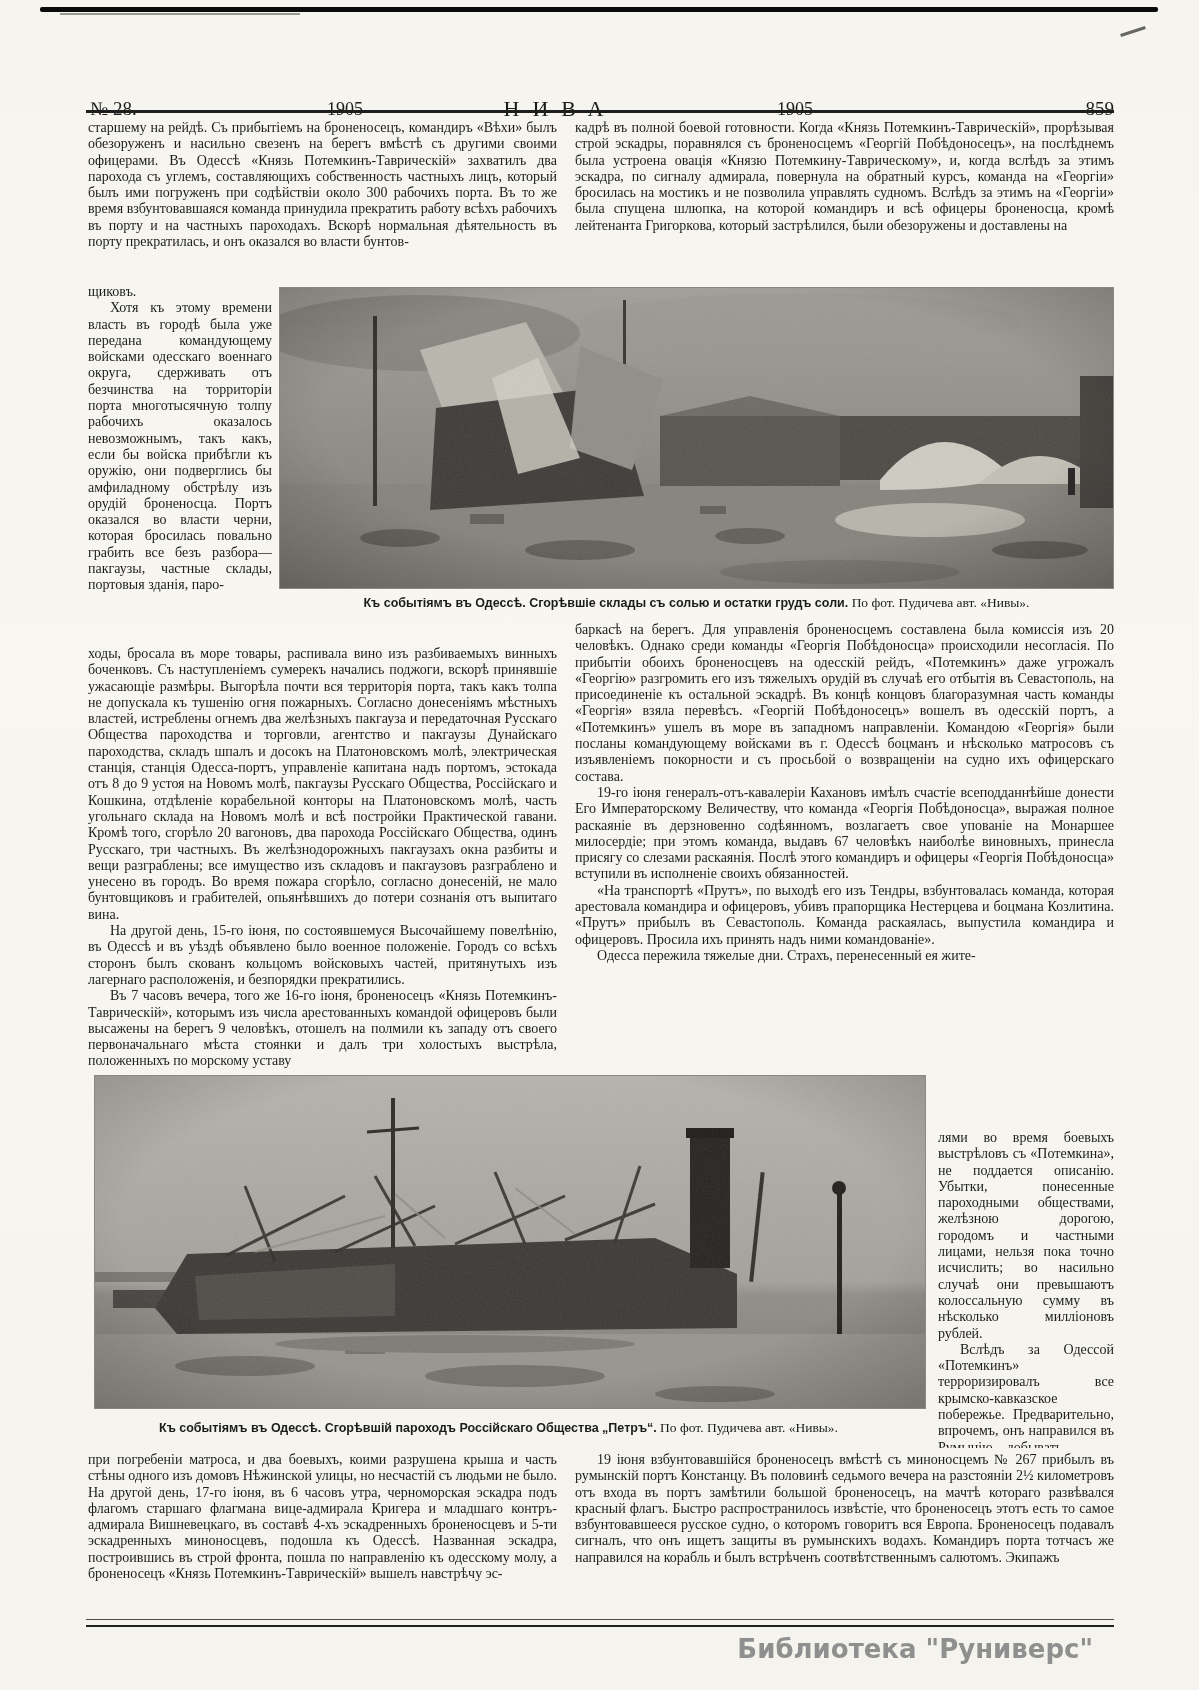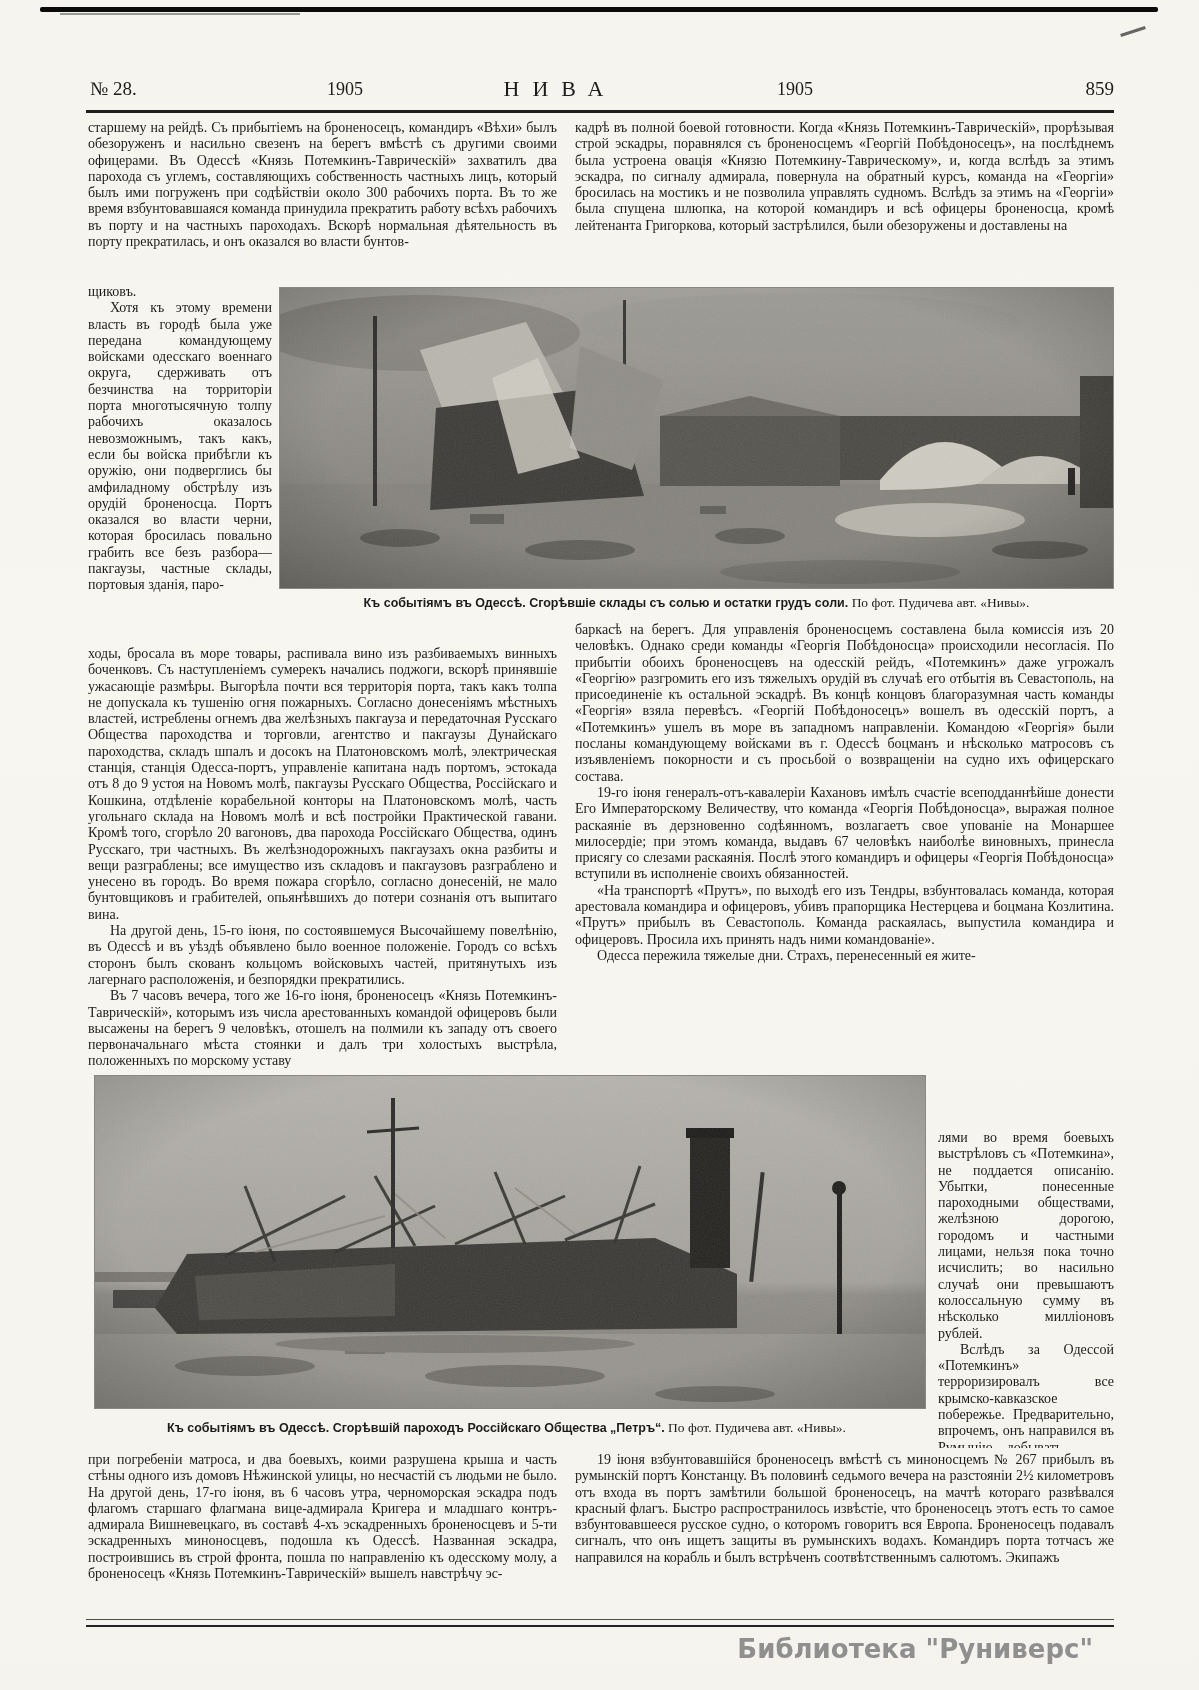--- a/index.html
+++ b/index.html
@@ -11,21 +11,21 @@
     position:relative;
     overflow:hidden;
   }
   .page{position:absolute;inset:0;background:linear-gradient(180deg,#f5f4ee 0%,#f7f6f1 40%,#f4f3ed 100%);}
   .abs{position:absolute;}
   
   .edge-top{left:40px;top:7px;width:1118px;height:5px;background:#0b0b0b;border-radius:2px;}
   .edge-top2{left:60px;top:13px;width:240px;height:2px;background:#3c3c3c;opacity:.5;}
   .edge-mark{left:1120px;top:30px;width:26px;height:3px;background:#2a2a2a;transform:rotate(-18deg);opacity:.7;}
   
-  .hdr span{position:absolute;white-space:nowrap;}
+  .hdr span{position:absolute;white-space:nowrap;margin-top:20px;}
   .issue{left:90px;top:78px;font-size:19px;}
   .yearL{left:345px;top:79px;font-size:18px;transform:translateX(-50%);}
   .masthead{left:560px;top:76px;font-size:22px;letter-spacing:13px;transform:translateX(-50%);}
   .yearR{left:795px;top:79px;font-size:18px;transform:translateX(-50%);}
   .pageno{left:1114px;top:78px;font-size:19px;transform:translateX(-100%);}
   .hdr-rule{left:86px;top:110px;width:1028px;height:0;border-top:3px solid #1e1e1e;}
   
   .txt{font-size:14px;line-height:16.3px;text-align:justify;overflow:hidden;}
   .txt p{margin:0;}
   .txt p.ind{text-indent:22px;}
@@ -190,21 +190,21 @@
       <rect width="830" height="332" filter="url(#noise2)" opacity="0.14"></rect>
       <rect width="830" height="332" fill="url(#p2vig)"></rect>
     </svg>
   </div>
 
   <div class="abs txt" style="left:938px;top:1130px;width:176px;height:318px;">
     <p>лями во время боевыхъ выстрѣловъ съ «Потемкина», не поддается описанію. Убытки, понесенные пароходными обществами, желѣзною дорогою, городомъ и частными лицами, нельзя пока точно исчислить; во насильно случаѣ они превышаютъ колоссальную сумму въ нѣсколько милліоновъ рублей.</p>
     <p class="ind">Вслѣдъ за Одессой «Потемкинъ» терроризировалъ все крымско-кавказское побережье. Предварительно, впрочемъ, онъ направился въ Румынію—добывать съѣстные припасы и уголь.</p>
   </div>
 
-  <div class="abs cap" style="left:88px;top:1419px;width:837px;">
+  <div class="abs cap" style="left:80px;top:1419px;width:837px;">
     <span class="b">Къ событіямъ въ Одессѣ. Сгорѣвшій пароходъ Россійскаго Общества „Петръ“.</span><span class="r"> По фот. Пудичева авт. «Нивы».</span>
   </div>
 
   <div class="abs txt" style="left:88px;top:1452px;width:469px;height:178px;">
     <p>при погребеніи матроса, и два боевыхъ, коими разрушена крыша и часть стѣны одного изъ домовъ Нѣжинской улицы, но несчастій съ людьми не было. На другой день, 17-го іюня, въ 6 часовъ утра, черноморская эскадра подъ флагомъ старшаго флагмана вице-адмирала Кригера и младшаго контръ-адмирала Вишневецкаго, въ составѣ 4-хъ эскадренныхъ броненосцевъ и 5-ти эскадренныхъ миноносцевъ, подошла къ Одессѣ. Названная эскадра, построившись въ строй фронта, пошла по направленію къ одесскому молу, а броненосецъ «Князь Потемкинъ-Таврическій» вышелъ навстрѣчу эс-</p>
   </div>
   <div class="abs txt" style="left:575px;top:1452px;width:539px;height:178px;">
     <p class="ind">19 іюня взбунтовавшійся броненосецъ вмѣстѣ съ миноносцемъ № 267 прибылъ въ румынскій портъ Констанцу. Въ половинѣ седьмого вечера на разстояніи 2½ километровъ отъ входа въ портъ замѣтили большой броненосецъ, на мачтѣ котораго развѣвался красный флагъ. Быстро распространилось извѣстіе, что броненосецъ этотъ есть то самое взбунтовавшееся русское судно, о которомъ говоритъ вся Европа. Броненосецъ подавалъ сигналъ, что онъ ищетъ защиты въ румынскихъ водахъ. Командиръ порта тотчасъ же направился на корабль и былъ встрѣченъ соотвѣтственнымъ салютомъ. Экипажъ</p>
   </div>
 

